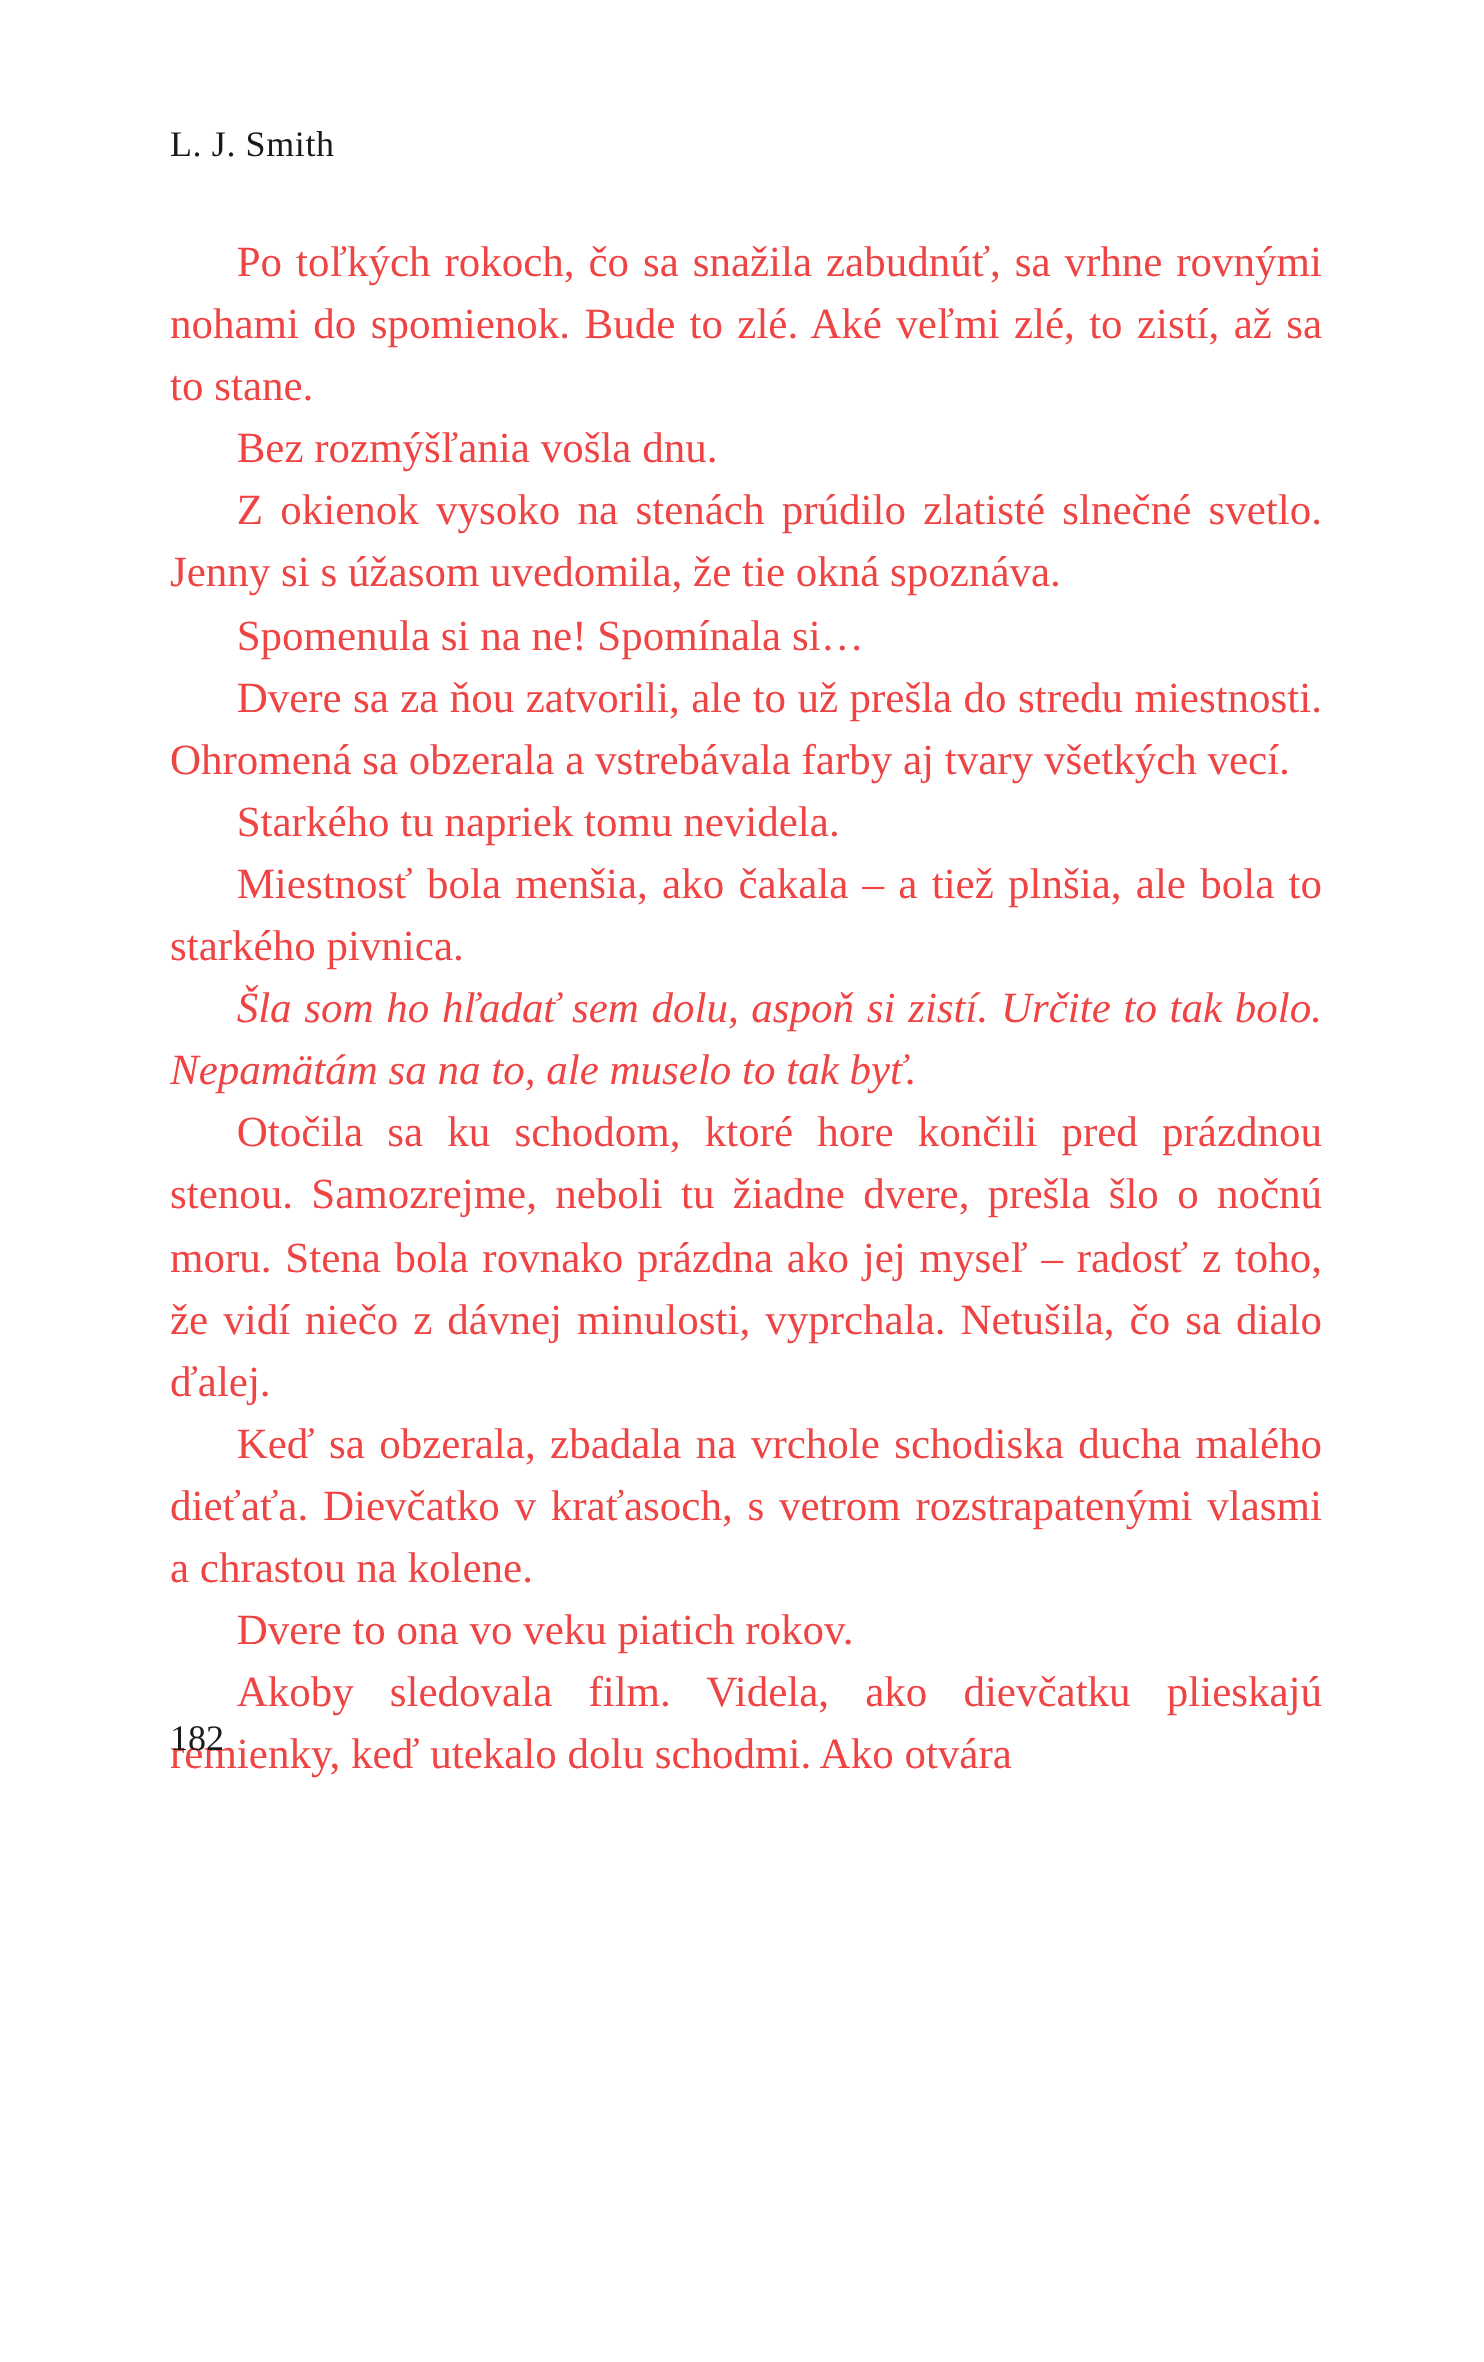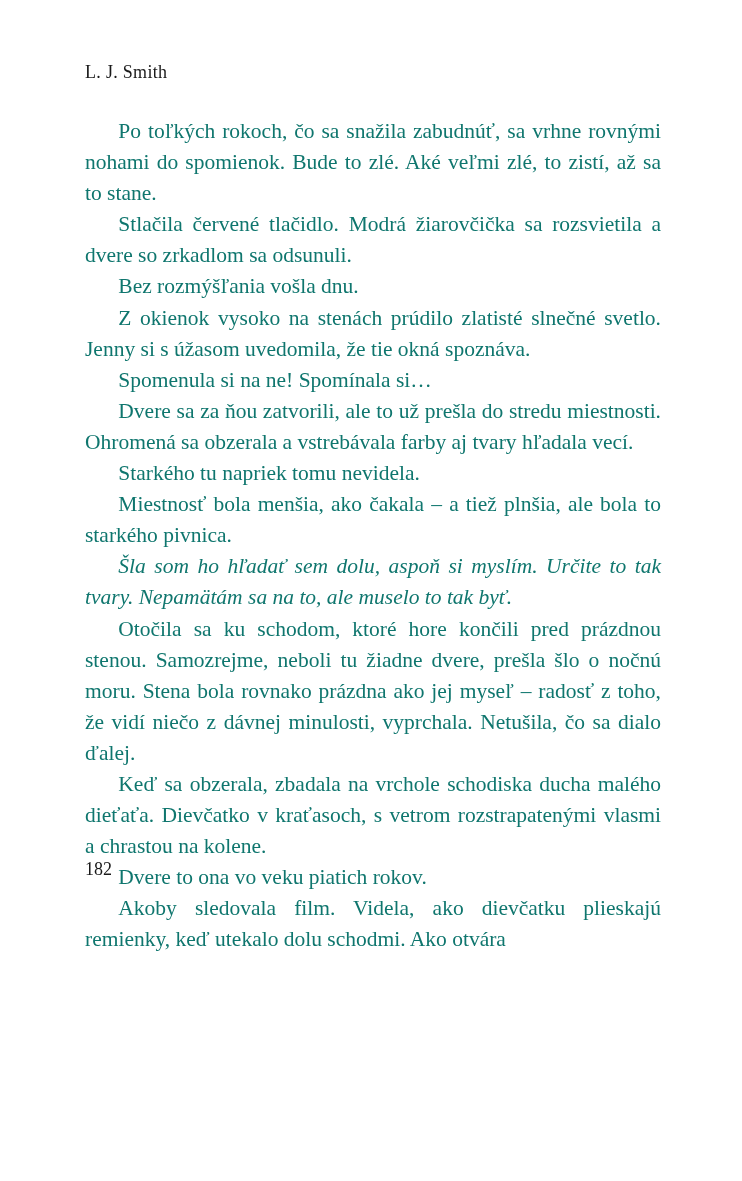--- a/index.html
+++ b/index.html
@@ -25,21 +25,21 @@
     color: #1a1a1a;
   }
   .content {
     position: absolute;
     top: 116px;
     left: 85px;
     width: 576px;
     font-size: 21.5px;
     line-height: 31.1px;
     text-align: justify;
-    color: #0f766e;
+    color: #ef4444;
   }
   .content p {
     margin: 0;
     padding: 0;
     text-indent: 1.55em;
   }
   .content p.italic {
     font-style: italic;
   }
   .page-number {
@@ -52,28 +52,27 @@
 </style>
 </head>
 <body>
 
 <div class="page">
 
   <div class="running-header">L. J. Smith</div>
 
   <div class="content">
     <p>Po toľkých rokoch, čo sa snažila zabudnúť, sa vrhne rovnými nohami do spomienok. Bude to zlé. Aké veľmi zlé, to zistí, až sa to stane.</p>
-    <p>Stlačila červené tlačidlo. Modrá žiarovčička sa rozsvietila a dvere so zrkadlom sa odsunuli.</p>
     <p>Bez rozmýšľania vošla dnu.</p>
     <p>Z okienok vysoko na stenách prúdilo zlatisté slnečné svetlo. Jenny si s úžasom uvedomila, že tie okná spoznáva.</p>
     <p>Spomenula si na ne! Spomínala si…</p>
-    <p>Dvere sa za ňou zatvorili, ale to už prešla do stredu miestnosti. Ohromená sa obzerala a vstrebávala farby aj tvary hľadala vecí.</p>
+    <p>Dvere sa za ňou zatvorili, ale to už prešla do stredu miestnosti. Ohromená sa obzerala a vstrebávala farby aj tvary všetkých vecí.</p>
     <p>Starkého tu napriek tomu nevidela.</p>
     <p>Miestnosť bola menšia, ako čakala – a tiež plnšia, ale bola to starkého pivnica.</p>
-    <p class="italic">Šla som ho hľadať sem dolu, aspoň si myslím. Určite to tak tvary. Nepamätám sa na to, ale muselo to tak byť.</p>
+    <p class="italic">Šla som ho hľadať sem dolu, aspoň si zistí. Určite to tak bolo. Nepamätám sa na to, ale muselo to tak byť.</p>
     <p>Otočila sa ku schodom, ktoré hore končili pred prázdnou stenou. Samozrejme, neboli tu žiadne dvere, prešla šlo o nočnú moru. Stena bola rovnako prázdna ako jej myseľ – radosť z toho, že vidí niečo z dávnej minulosti, vyprchala. Netušila, čo sa dialo ďalej.</p>
     <p>Keď sa obzerala, zbadala na vrchole schodiska ducha malého dieťaťa. Dievčatko v kraťasoch, s vetrom rozstrapatenými vlasmi a chrastou na kolene.</p>
     <p>Dvere to ona vo veku piatich rokov.</p>
     <p>Akoby sledovala film. Videla, ako dievčatku plieskajú remienky, keď utekalo dolu schodmi. Ako otvára</p>
   </div>
 
   <div class="page-number">182</div>
 
 </div>
 

